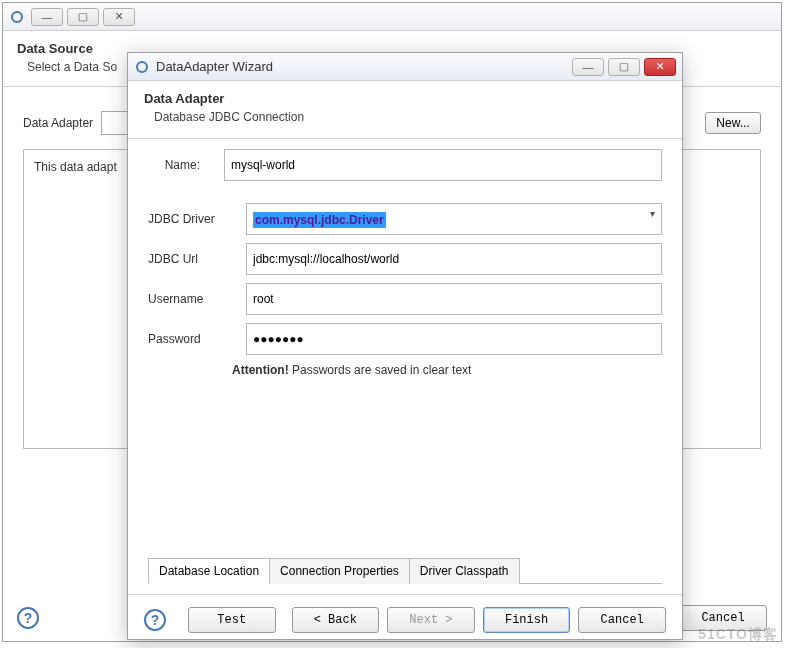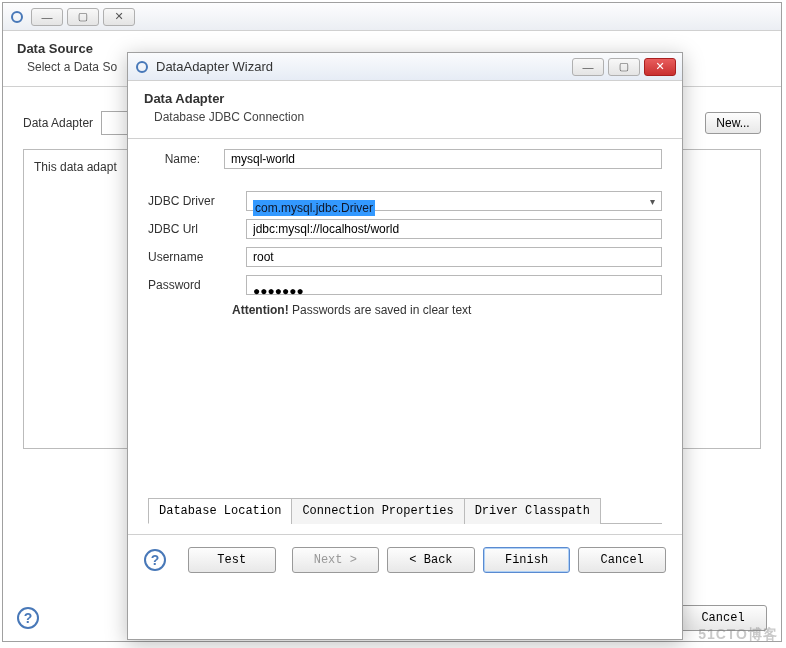--- a/index.html
+++ b/index.html
@@ -32,31 +32,31 @@
     
     
     .inner-window { left: 127px; top: 52px; width: 556px; height: 588px; box-shadow: 0 4px 20px rgba(0,0,0,0.25); z-index: 10; }
     .inner-window .titlebar { background: linear-gradient(#fafbfd, #e6ecf5); align-items: center; }
     
     .inner-heading-strip { background: #fff; border-bottom: 1px solid #d0d0d0; padding: 10px 16px 14px; }
     .inner-content { padding: 10px 20px; }
     .form-row { display: flex; align-items: center; margin-bottom: 8px; gap: 20px; }
     .form-label { width: 78px; text-align: left; color: #333; }
     .form-label.right { text-align: right; padding-right: 4px; }
-    .input { flex: 1; border: 1px solid #b8b8b8; background: #fff; height: 20px; padding: 8px 6px; font-size: 12px; font-family: inherit; }
+    .input { flex: 1; border: 1px solid #b8b8b8; background: #fff; height: 32px; padding: 8px 6px; font-size: 12px; font-family: inherit; }
     .input.combo { position: relative; }
     .input.combo::after { content: "▾"; position: absolute; right: 6px; top: 4px; color: #555; font-size: 10px; }
-    .selected-text { background: #3399ff; color: #0f172a; padding: 1px 2px; }
+    .selected-text { background: #3399ff; color: #4c1d95; padding: 1px 2px; font-weight: bold; }
     .combo-inner { display: inline-block; }
     
     .attention-row { margin-left: 84px; margin-top: 6px; font-size: 12px; color: #333; }
     .attention-row b { font-weight: bold; }
     
     .tab-strip { display: flex; border-top: 0; margin-top: 180px; }
-    .tab { border: 1px solid #bbb; border-bottom: none; padding: 5px 10px; background: #f4f4f4; margin-right: -1px; font-size: 12px; cursor: pointer; position: relative; top: 1px; font-family: Liberation Mono, monospace; }
+    .tab { border: 1px solid #bbb; border-bottom: none; padding: 5px 10px; background: #f4f4f4; margin-right: -1px; font-size: 12px; cursor: pointer; position: relative; top: 1px; }
     .tab.active { background: #fff; border-bottom: 1px solid #fff; }
     .tab-content-line { border-top: 1px solid #bbb; }
     
     .inner-footer { border-top: 1px solid #d0d0d0; padding: 12px 16px; display: flex; align-items: center; gap: 8px; }
     .footer-btn { border: 1px solid #999; background: linear-gradient(#fdfdfd,#e8e8e8); padding: 5px 0; border-radius: 3px; cursor: pointer; font-size: 12px; width: 88px; text-align: center; font-family: Liberation Mono, monospace; }
     .footer-btn.disabled { color: #999; cursor: default; }
     .footer-btn.primary { border: 1px solid #5a8ad0; box-shadow: inset 0 0 0 1px #aed0f5; }
     .spacer { flex: 1; }
     
     .watermark { position: absolute; right: 8px; bottom: 4px; color: rgba(120,120,120,0.4); font-size: 14px; letter-spacing: 1px; z-index: 20; pointer-events: none; font-weight: bold; }
@@ -162,20 +162,20 @@
       <div class="tab">Driver Classpath</div>
     </div>
     <div class="tab-content-line"></div>
   </div>
 
   <div class="inner-footer">
     <div class="help-icon">?</div>
     <div style="width:6px"></div>
     <button class="footer-btn">Test</button>
     <div class="spacer"></div>
+    <button class="footer-btn">&lt; Back</button>
     <button class="footer-btn disabled">Next &gt;</button>
-    <button class="footer-btn">&lt; Back</button>
     <button class="footer-btn primary">Finish</button>
     <button class="footer-btn">Cancel</button>
   </div>
 </div>
 
 <div class="watermark">51CTO博客</div>
 
 </body></html>

